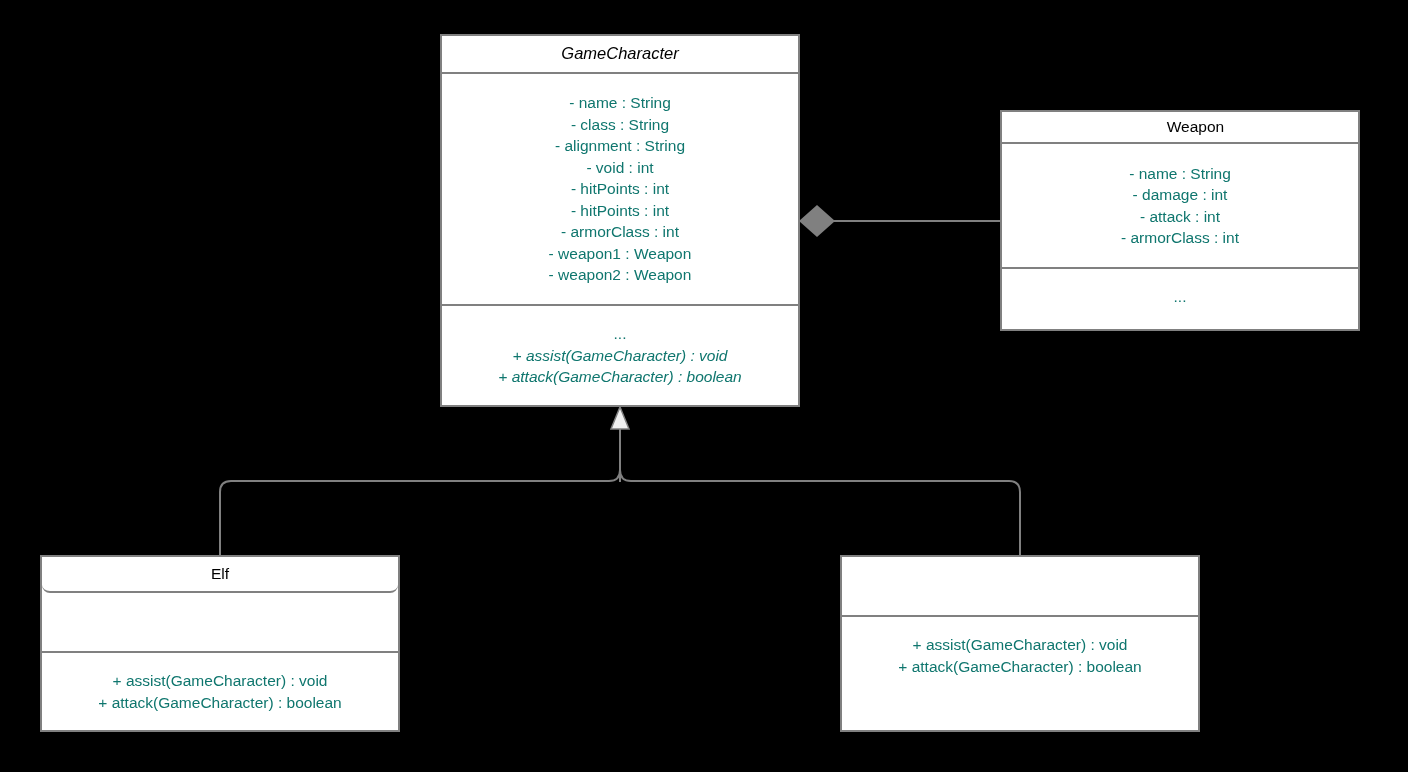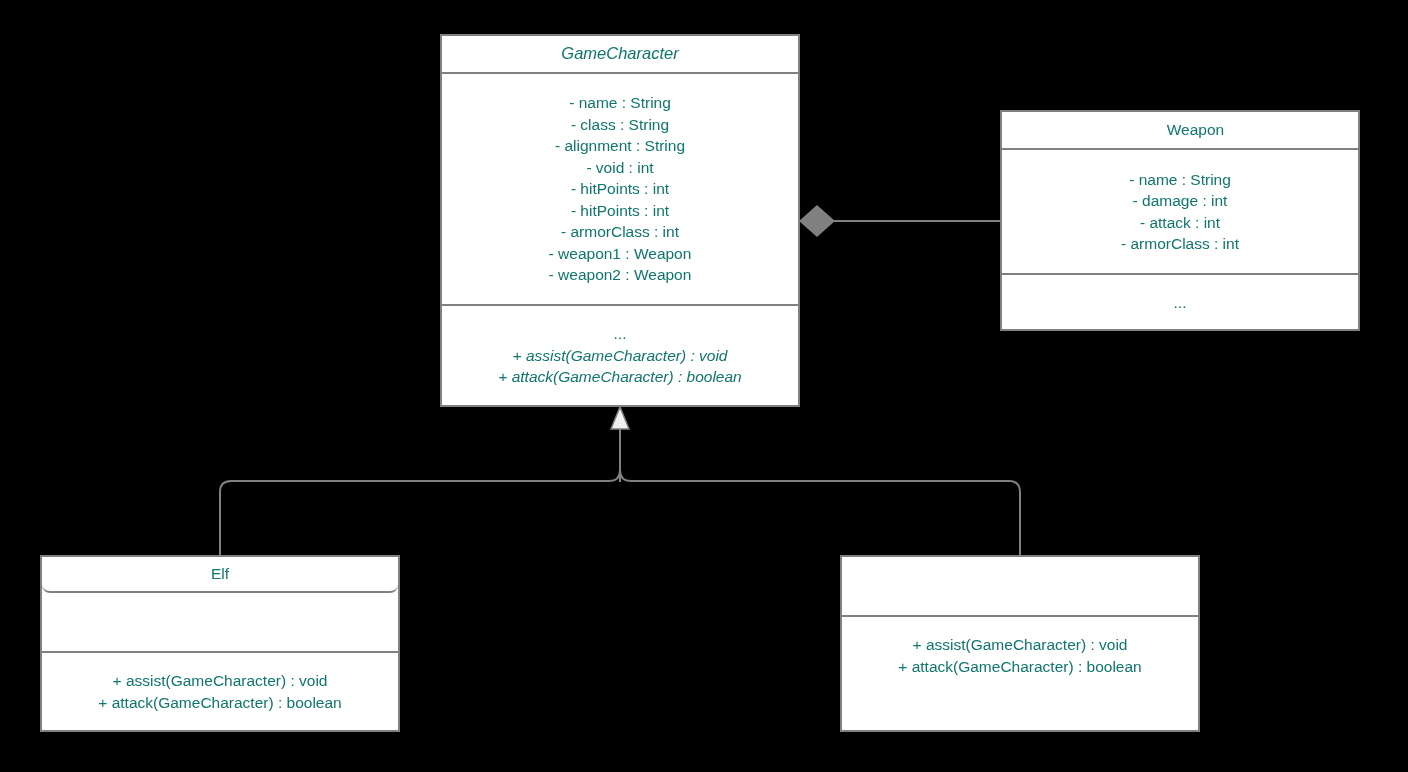--- a/index.html
+++ b/index.html
@@ -53,42 +53,42 @@
     white-space: nowrap;
   }
   .compartment.name-comp {
     border-bottom: 2px solid #808080;
   }
   .compartment.attr-comp {
     border-bottom: 2px solid #808080;
   }
   .class-title {
     font-size: 15.5px;
-    color: #0f766e;
+    color: #000000;
   }
   .class-title.abstract {
     font-style: italic;
     font-size: 16.5px;
   }
   .member {
     font-size: 15.5px;
     color: #0f766e;
   }
   .member.abstract {
     font-style: italic;
   }
 
   
   #class-gamecharacter { left: 440px; top: 34px; width: 360px; height: 373px; }
   #class-gamecharacter .name-comp  { height: 38px; }
   #class-gamecharacter .attr-comp  { height: 232px; }
   #class-gamecharacter .op-comp    { height: 99px; }
 
   #class-weapon { left: 1000px; top: 110px; width: 360px; height: 221px; }
-  #class-weapon .name-comp { height: 38px; padding-left: 31px; }
+  #class-weapon .name-comp { height: 32px; padding-left: 31px; }
   #class-weapon .attr-comp { height: 125px; }
   #class-weapon .op-comp   { height: 56px; }
 
   #class-elf { left: 40px; top: 555px; width: 360px; height: 177px; }
   #class-elf .name-comp { height: 36px; border-radius: 8px; }
   #class-elf .attr-comp { height: 60px; }
   #class-elf .op-comp   { height: 77px; }
 
   #class-dwarf { left: 840px; top: 555px; width: 360px; height: 177px; }
   #class-dwarf .name-comp { height: 36px; }

